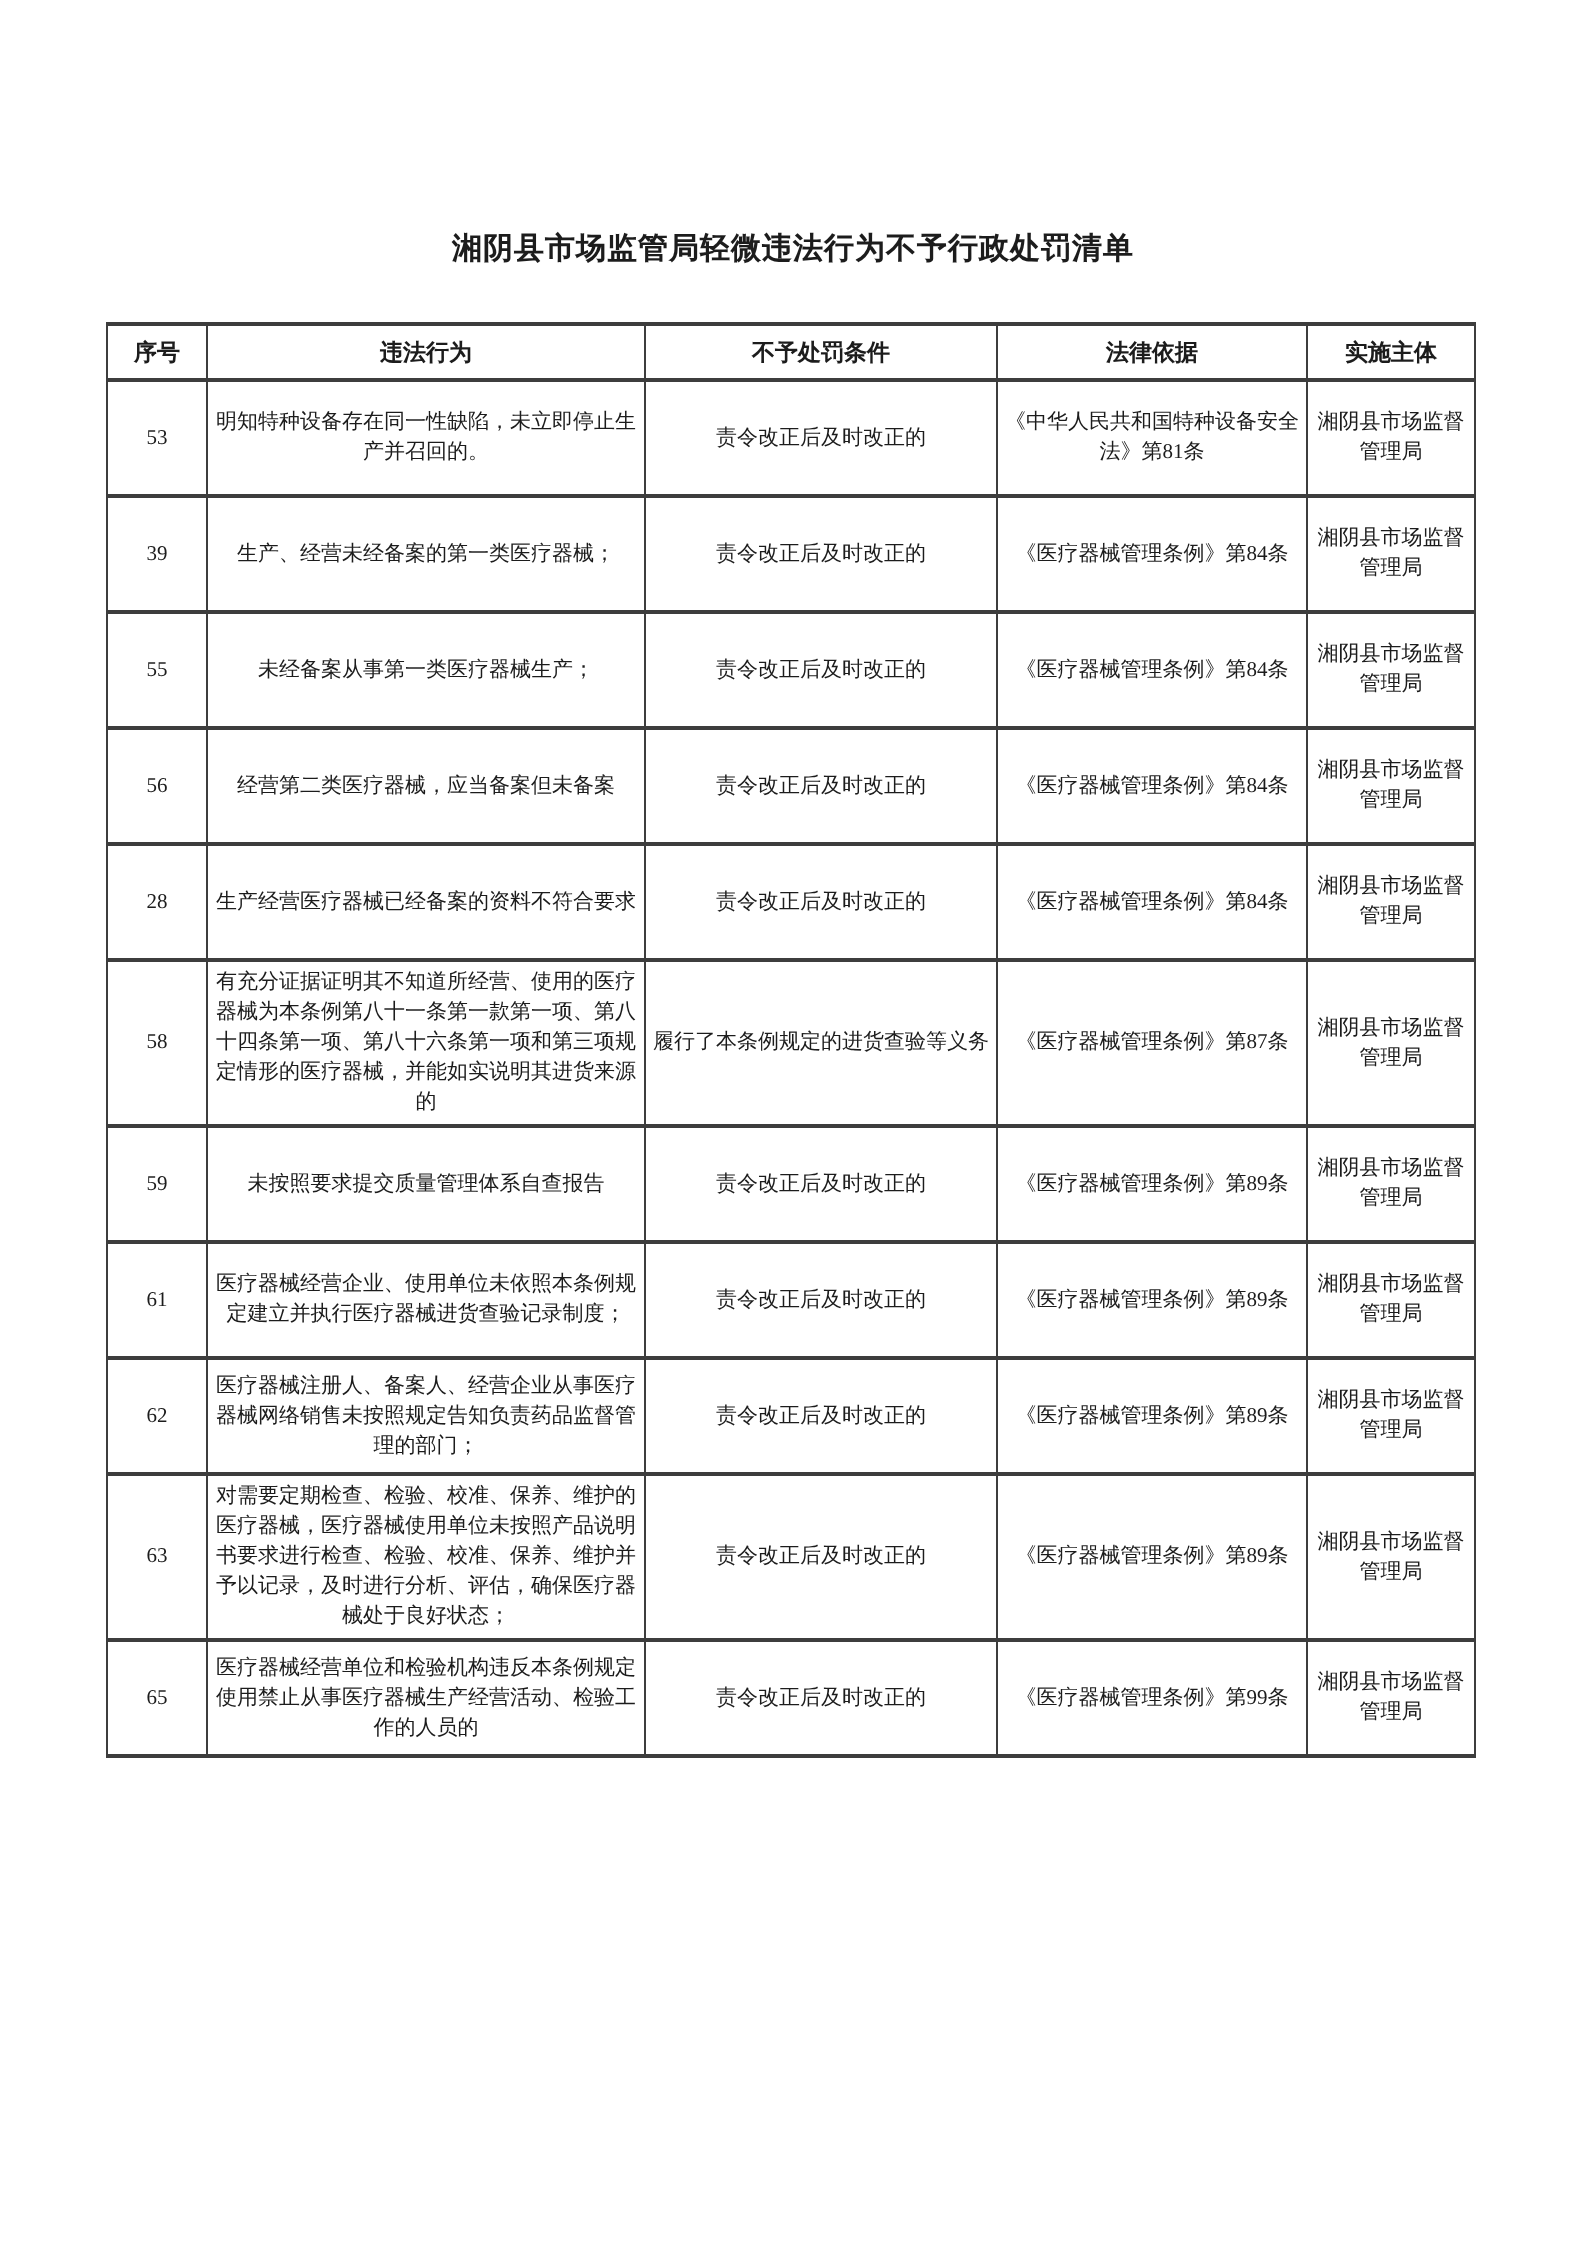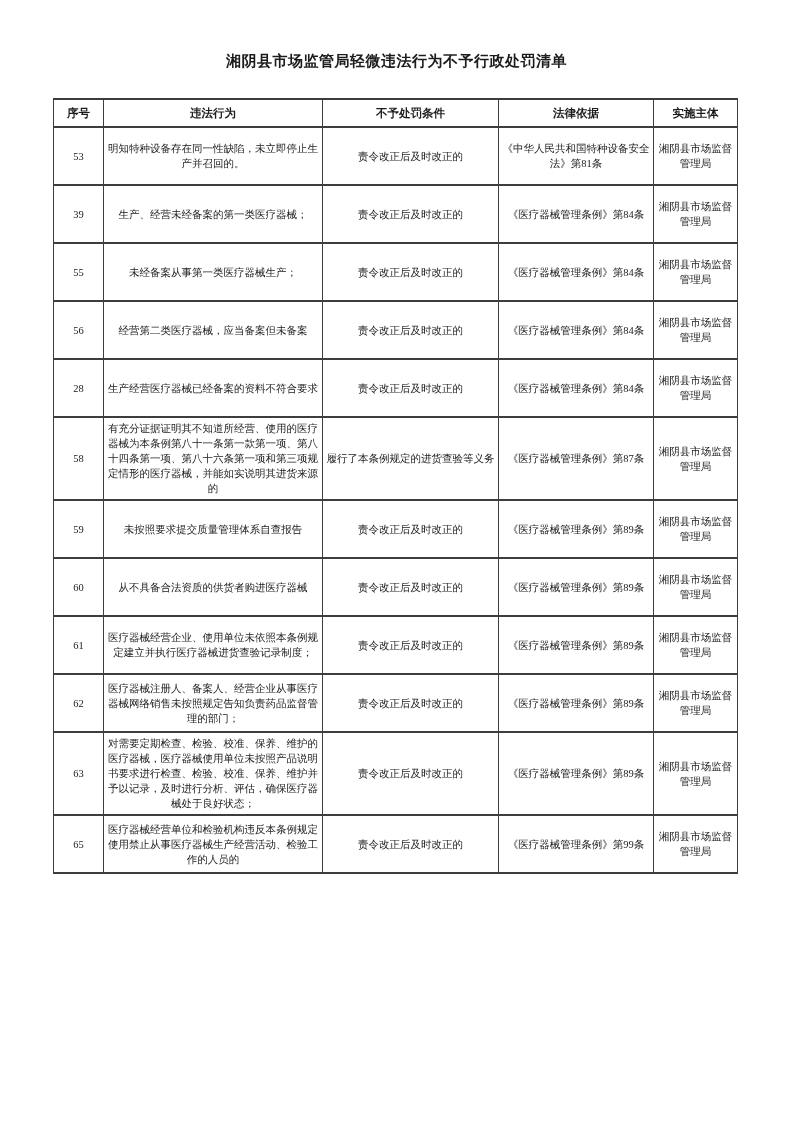--- a/index.html
+++ b/index.html
@@ -7,21 +7,21 @@
   .doc-page {
     width: 793px;
     height: 1122px;
     background: #ffffff;
     font-family: "Liberation Serif", "DejaVu Serif", serif;
     color: #1c1c1c;
     overflow: hidden;
   }
   .doc-title {
     margin: 0;
-    padding-top: 52px;
+    padding-top: 115px;
     text-align: center;
     font-size: 15px;
     font-weight: 700;
     letter-spacing: 0.5px;
   }
   table.penalty-table {
     border-collapse: collapse;
     table-layout: fixed;
     width: 684px;
     margin: 27px 0 0 53px;
@@ -119,27 +119,20 @@
         <td>湘阴县市场监督管理局</td>
       </tr>
       <tr>
         <td>59</td>
         <td>未按照要求提交质量管理体系自查报告</td>
         <td>责令改正后及时改正的</td>
         <td>《医疗器械管理条例》第89条</td>
         <td>湘阴县市场监督管理局</td>
       </tr>
       <tr>
-        <td>60</td>
-        <td>从不具备合法资质的供货者购进医疗器械</td>
-        <td>责令改正后及时改正的</td>
-        <td>《医疗器械管理条例》第89条</td>
-        <td>湘阴县市场监督管理局</td>
-      </tr>
-      <tr>
         <td>61</td>
         <td>医疗器械经营企业、使用单位未依照本条例规定建立并执行医疗器械进货查验记录制度；</td>
         <td>责令改正后及时改正的</td>
         <td>《医疗器械管理条例》第89条</td>
         <td>湘阴县市场监督管理局</td>
       </tr>
       <tr>
         <td>62</td>
         <td>医疗器械注册人、备案人、经营企业从事医疗器械网络销售未按照规定告知负责药品监督管理的部门；</td>
         <td>责令改正后及时改正的</td>

